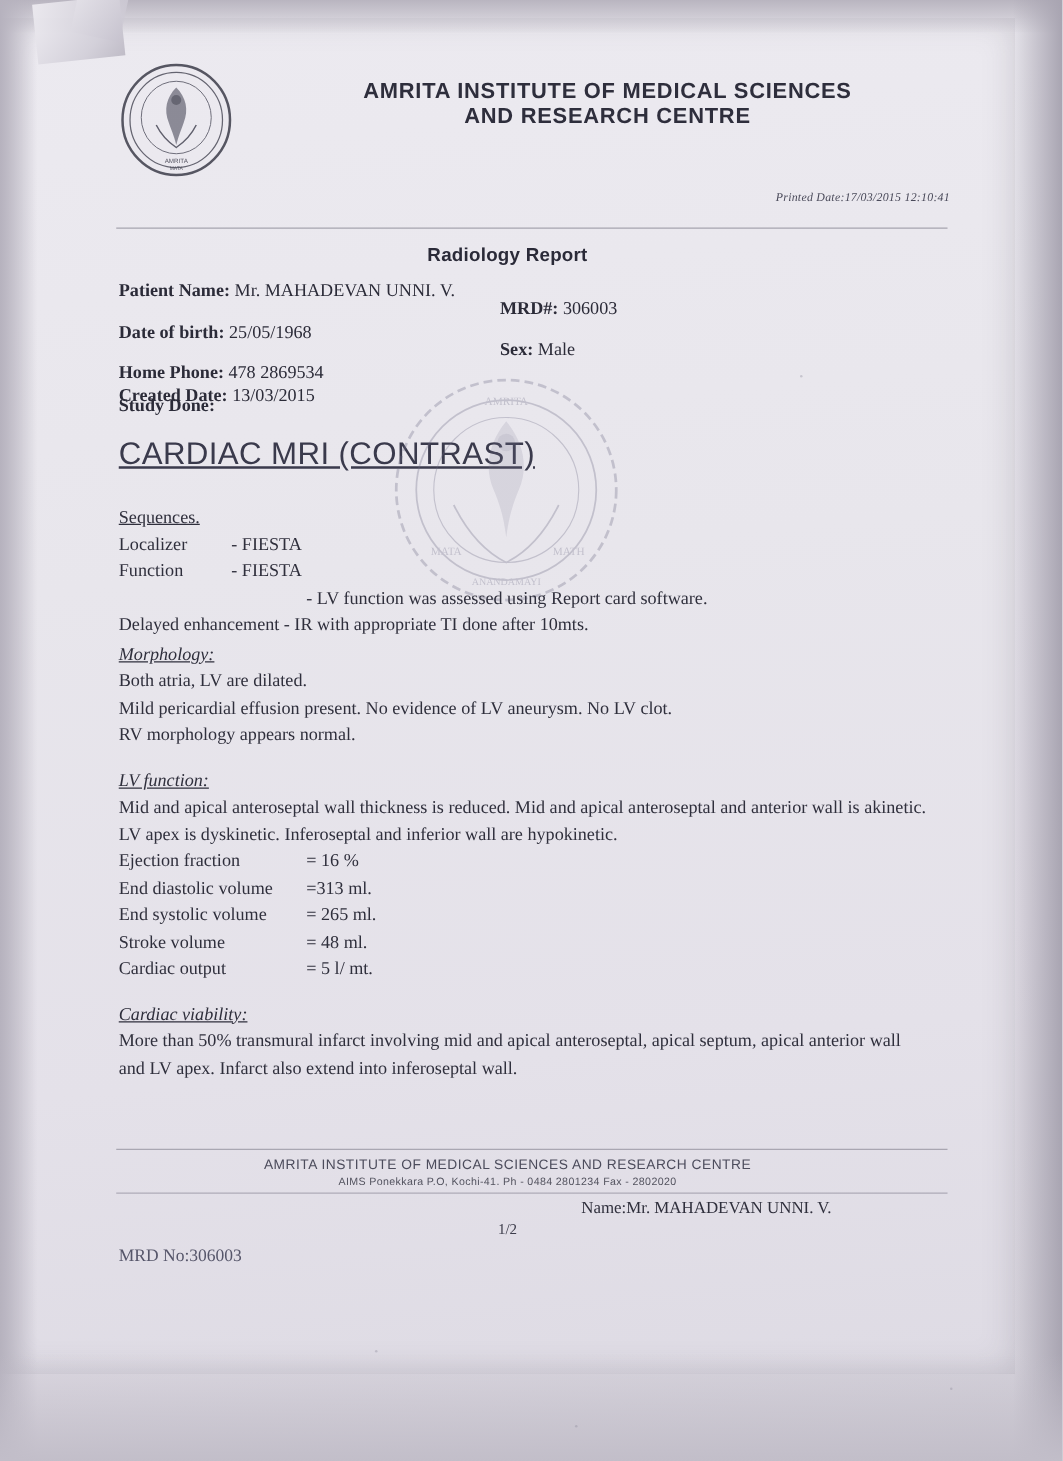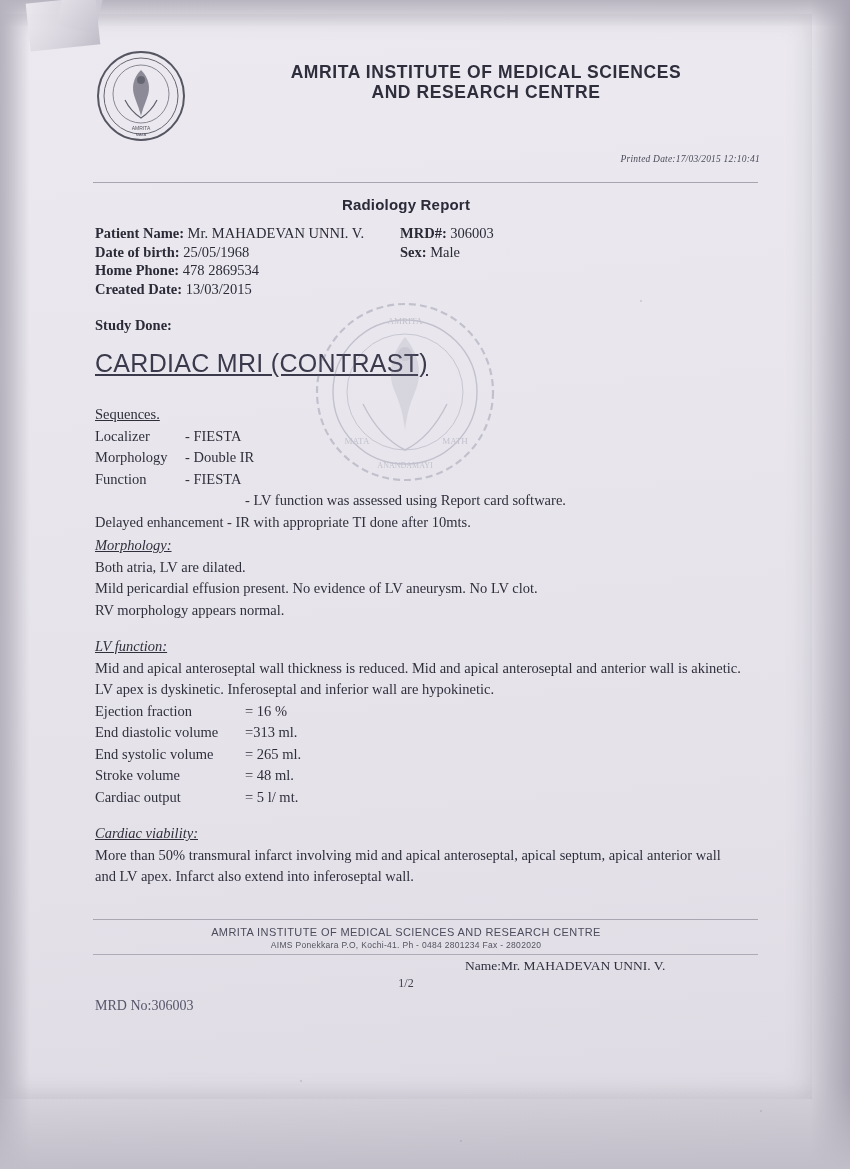--- a/index.html
+++ b/index.html
@@ -148,21 +148,21 @@
     left: 95px;
     top: 210px;
     width: 620px;
     font-size: 14.5px;
     line-height: 18.5px;
   }
   .prow {
     display: flex;
   }
   .pleft { width: 305px; }
-  .pright { flex: 1; }
+  .pright { flex: 1; margin-top: 14px; }
   .lbl { font-weight: bold; }
   .study {
     position: absolute;
     left: 95px;
     top: 303px;
     font-weight: bold;
     font-size: 14.5px;
   }
   .main-title {
     position: absolute;
@@ -362,24 +362,20 @@
 
       <div class="body-text">
 
         <div class="sec-head">Sequences.</div>
 
         <div class="seqrow">
           <div class="k">Localizer</div>
           <div class="v">- FIESTA</div>
         </div>
         <div class="seqrow">
-          <div class="k">Morphology</div>
-          <div class="v">- Double IR</div>
-        </div>
-        <div class="seqrow">
           <div class="k">Function</div>
           <div class="v">- FIESTA</div>
         </div>
         <div class="indent">- LV function was assessed using Report card software.</div>
         <div>Delayed enhancement - IR with appropriate TI done after 10mts.</div>
 
         <div class="sec-head ital">Morphology:</div>
         <div>Both atria, LV are dilated.</div>
         <div>Mild pericardial effusion present. No evidence of LV aneurysm. No LV clot.</div>
         <div>RV morphology appears normal.</div>

